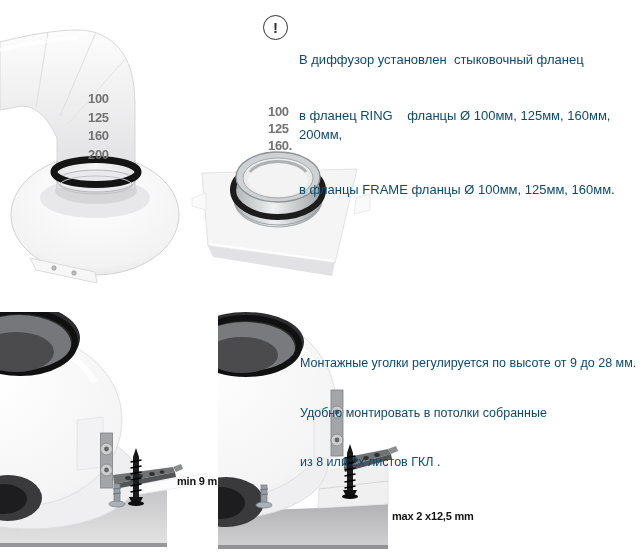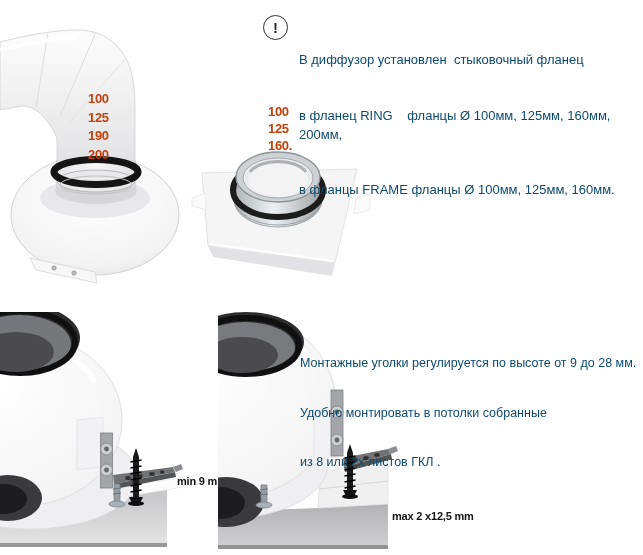--- a/index.html
+++ b/index.html
@@ -5,21 +5,21 @@
   html,body{margin:0;padding:0;background:#fff;}
   .canvas{position:relative;width:643px;height:555px;background:#ffffff;overflow:hidden;
           font-family:"Liberation Sans",sans-serif;}
   .abs{position:absolute;}
   .note{display:flex;gap:11px;align-items:flex-start;}
   .alert-badge{flex:0 0 auto;width:23px;height:23px;border:1.8px solid #2e2e2e;border-radius:50%;
           display:flex;align-items:center;justify-content:center;font-weight:bold;font-size:15px;
           color:#2e2e2e;margin-top:1px;}
   .note-lines{font-size:13px;line-height:18.6px;color:#0c4a6e;white-space:pre-wrap;}
   .note-lines div{white-space:pre-wrap;}
-  .sizes{font-weight:bold;color:#c2410c;font-size:13px;}
+  .sizes{font-weight:bold;color:#737373;font-size:13px;}
   .sizes div{line-height:18.5px;letter-spacing:-0.3px;}
   .sizes-frame div{line-height:17px;}
   .dim-label{font-weight:bold;font-size:11px;color:#121212;white-space:nowrap;letter-spacing:-0.2px;}
   svg{display:block;}
 </style>
 </head>
 <body>
 
 <div class="canvas">
 
@@ -67,21 +67,21 @@
     <g>
       <path d="M 30,248 L 95,262 L 97,273 L 36,260 Z" fill="#f7f7f8" stroke="#dcdcde" stroke-width="1"></path>
       <circle cx="54" cy="258" r="2.2" fill="#bdbdbf" stroke="#8a8a8c" stroke-width="0.6"></circle>
       <circle cx="74" cy="263" r="2.2" fill="#bdbdbf" stroke="#8a8a8c" stroke-width="0.6"></circle>
     </g>
   </svg>
 
   <div class="abs sizes" style="left:88px;top:90px;">
     <div>100</div>
     <div>125</div>
-    <div>190</div>
+    <div>160</div>
     <div>200</div>
   </div>
 
   <svg class="abs" style="left:190px;top:98px;" width="185" height="185" viewBox="0 0 185 185">
     <defs>
       <linearGradient id="metalG" x1="0" y1="0" x2="1" y2="0">
         <stop offset="0" stop-color="#b0b4b6"></stop>
           <stop offset="0.45" stop-color="#eef0f1"></stop>
           <stop offset="1" stop-color="#9fa3a5"></stop>
       </linearGradient>

